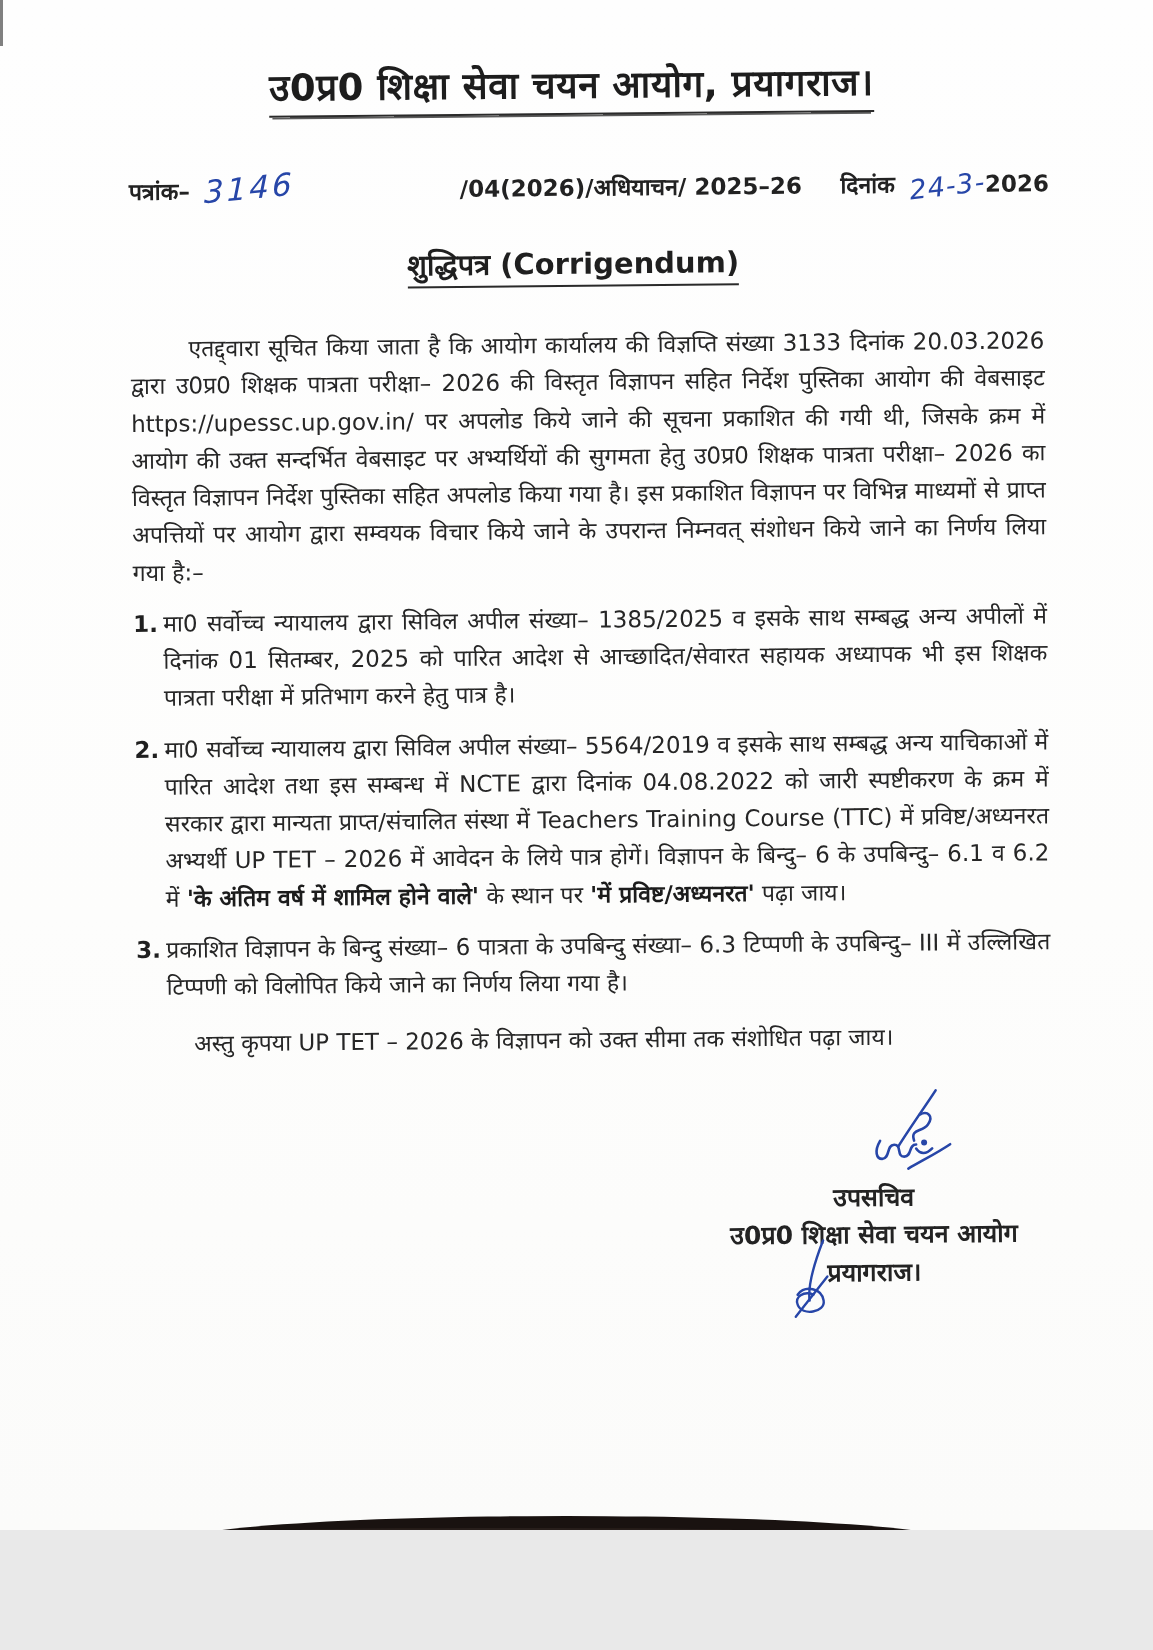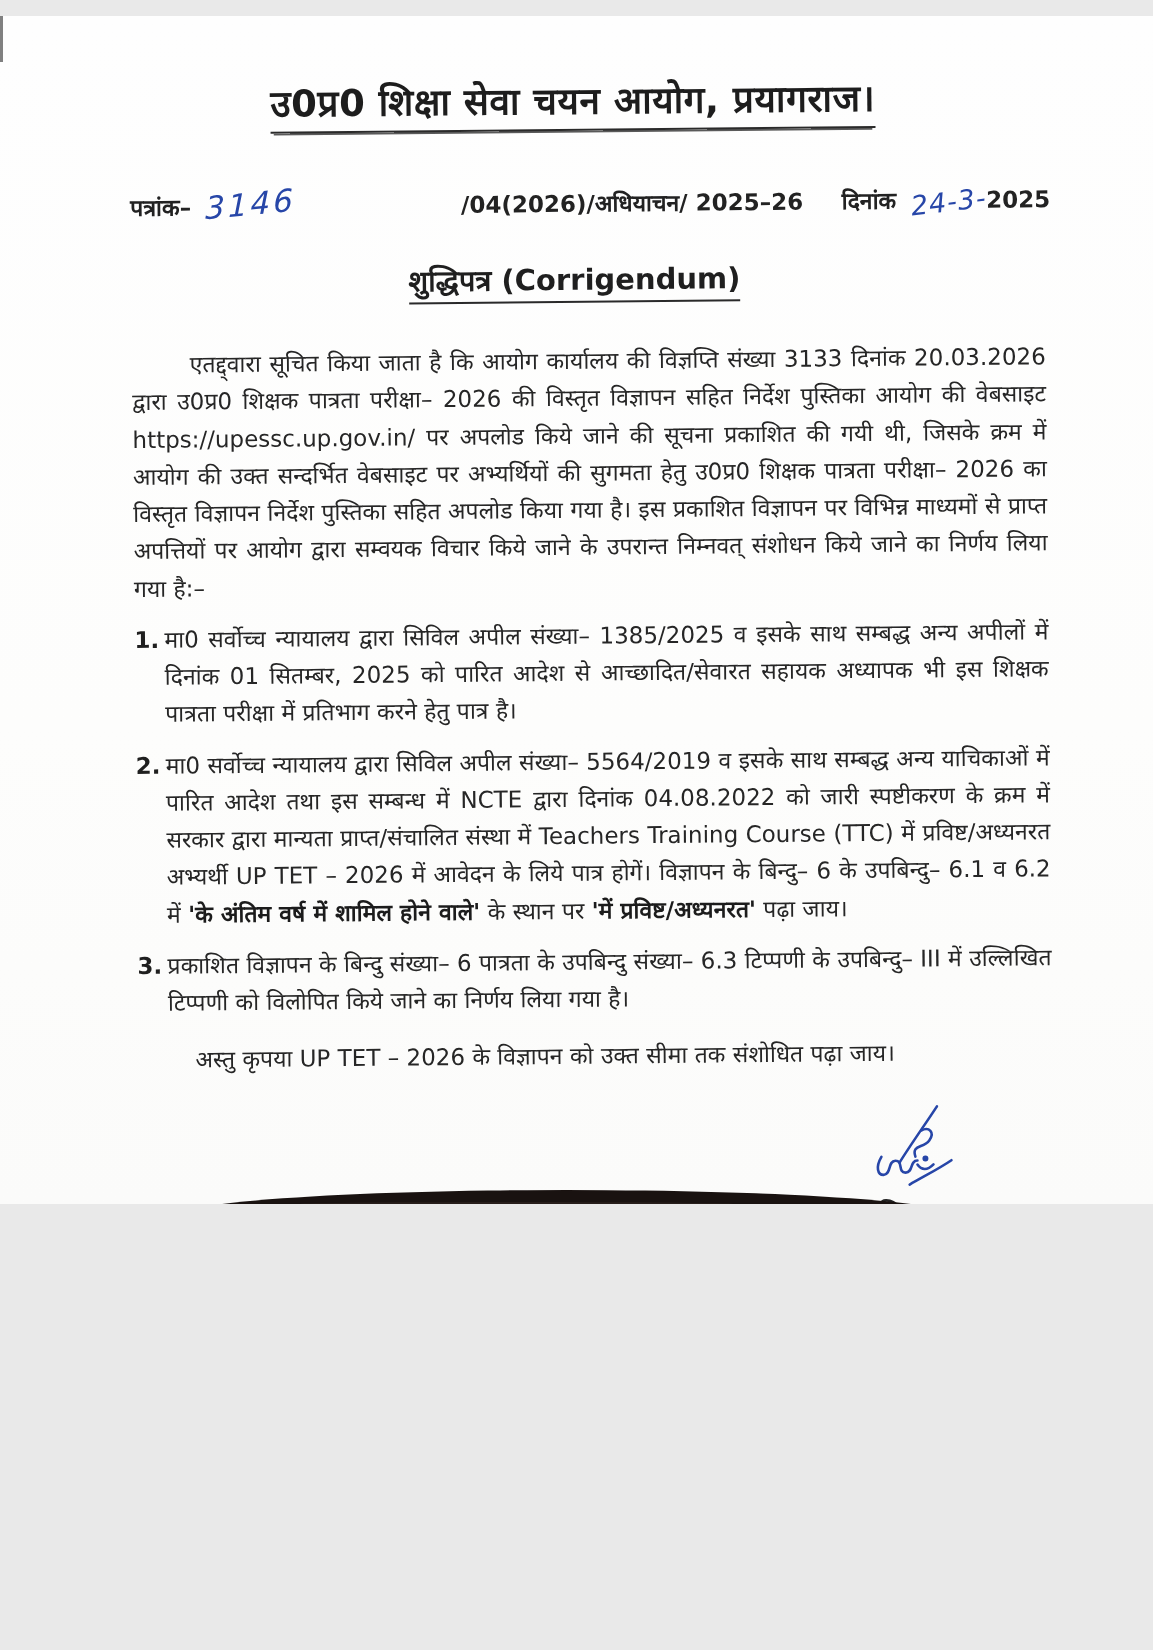--- a/index.html
+++ b/index.html
@@ -1,19 +1,19 @@
 <!DOCTYPE html>
 <html><head>
 <meta charset="utf-8">
 <style>
   html,body{margin:0;padding:0;background:#e9e9e9;}
   .page{
     position:relative;
-    width:1153px;height:1188px;
-    margin:16px auto;
+    width:1153px;height:1530px;
+    margin:0 auto;
     background:linear-gradient(180deg,#fefefe 0%,#fdfdfc 60%,#fbfbfa 100%);
     overflow:hidden;
     font-family:"DejaVu Sans","Liberation Sans",sans-serif;
     color:#232323;
   }
   .scan-tilt{
     position:absolute;left:0;top:0;width:100%;height:100%;
     transform:rotate(-0.55deg);
     transform-origin:48% 40%;
   }
@@ -113,21 +113,21 @@
     <div class="header">
       <span class="header-title">उ0प्र0 शिक्षा सेवा चयन आयोग, प्रयागराज।</span>
     </div>
 
     <div class="refline">
       <span>पत्रांक–</span>
       <span class="hand ref-no">3146</span>
       <span class="ref-file">/04(2026)/अधियाचन/ 2025–26</span>
       <span class="ref-date">दिनांक</span>
       <span class="hand ref-date-hand">24-3-</span>
-      <span>2025</span>
+      <span>2026</span>
     </div>
 
     <div class="doc-title">
       <span>शुद्धिपत्र (Corrigendum)</span>
     </div>
 
     <p class="bodytext intro">एतद्द्वारा सूचित किया जाता है कि आयोग कार्यालय की विज्ञप्ति संख्या 3133 दिनांक 20.03.2026 द्वारा उ0प्र0 शिक्षक पात्रता परीक्षा– 2026 की विस्तृत विज्ञापन सहित निर्देश पुस्तिका आयोग की वेबसाइट https://upessc.up.gov.in/ पर अपलोड किये जाने की सूचना प्रकाशित की गयी थी, जिसके क्रम में आयोग की उक्त सन्दर्भित वेबसाइट पर अभ्यर्थियों की सुगमता हेतु उ0प्र0 शिक्षक पात्रता परीक्षा– 2026 का विस्तृत विज्ञापन निर्देश पुस्तिका सहित अपलोड किया गया है। इस प्रकाशित विज्ञापन पर विभिन्न माध्यमों से प्राप्त अपत्तियों पर आयोग द्वारा सम्वयक विचार किये जाने के उपरान्त निम्नवत् संशोधन किये जाने का निर्णय लिया गया है:–</p>
 
     <div class="point">
       <span class="num">1.</span>

